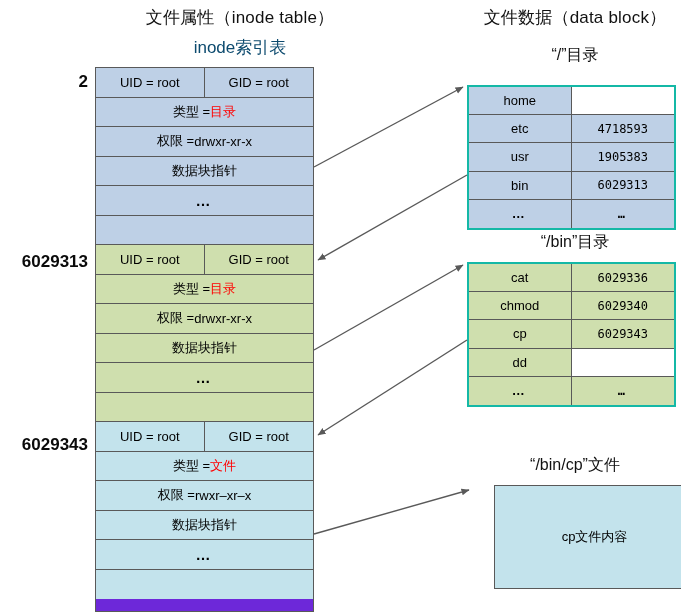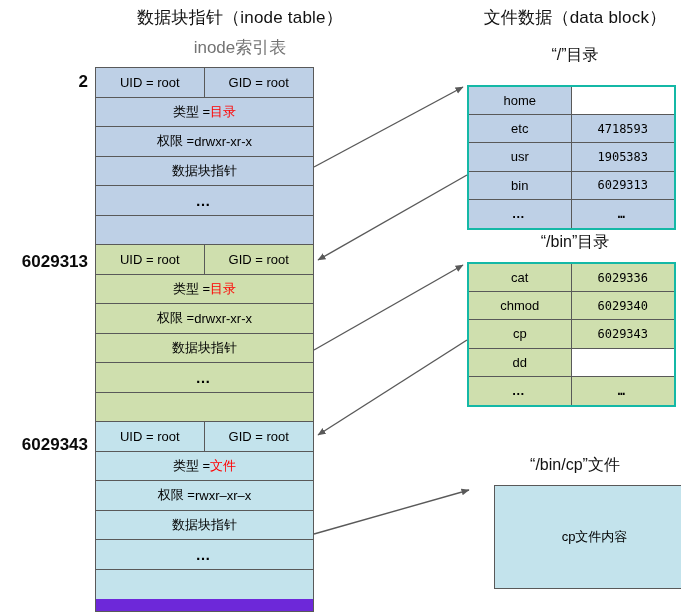--- a/index.html
+++ b/index.html
@@ -28,21 +28,21 @@
     text-align: center;
     font-size: 17px;
     color: #111111;
     white-space: nowrap;
     letter-spacing: 0.2px;
   }
   .subtitle {
     position: absolute;
     text-align: center;
     font-size: 17px;
-    color: #737373;
+    color: #0c4a6e;
     white-space: nowrap;
   }
   .blocktitle {
     position: absolute;
     text-align: center;
     font-size: 16px;
     color: #111111;
     white-space: nowrap;
   }
 
@@ -143,21 +143,21 @@
     left: 0; top: 0;
     width: 681px; height: 616px;
     pointer-events: none;
   }
 </style>
 </head>
 <body>
 
 <div class="canvas">
 
-  <div class="title" style="left:95px; top:6px; width:290px;">数据块指针（inode  table）</div>
+  <div class="title" style="left:95px; top:6px; width:290px;">文件属性（inode  table）</div>
   <div class="subtitle" style="left:95px; top:36px; width:290px;">inode索引表</div>
   <div class="title" style="left:455px; top:6px; width:240px;">文件数据（data block）</div>
 
   <div class="inode-num" style="left:0px; top:72px; width:88px;">2</div>
   <div class="inode-num" style="left:0px; top:252px; width:88px;">6029313</div>
   <div class="inode-num" style="left:0px; top:435px; width:88px;">6029343</div>
 
   <div id="inode-table">
 
     <div class="inode-row c-blue">

